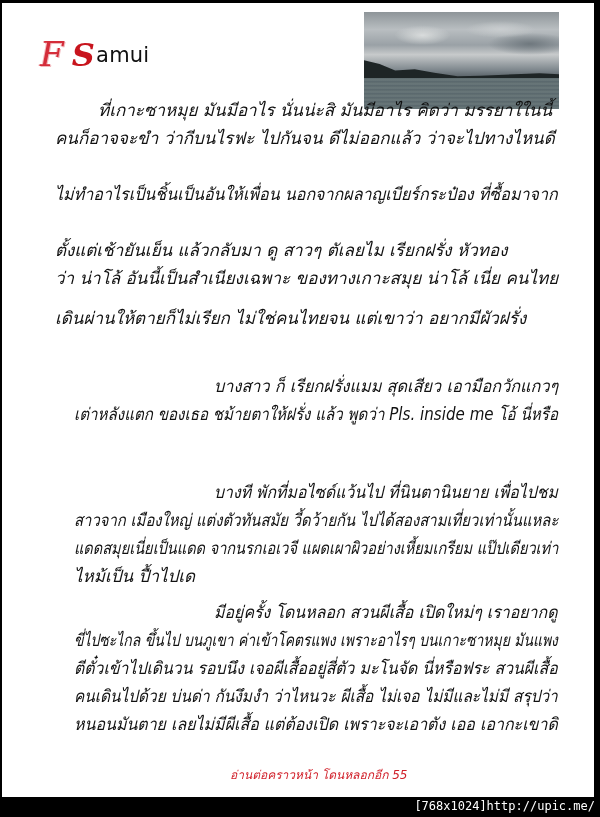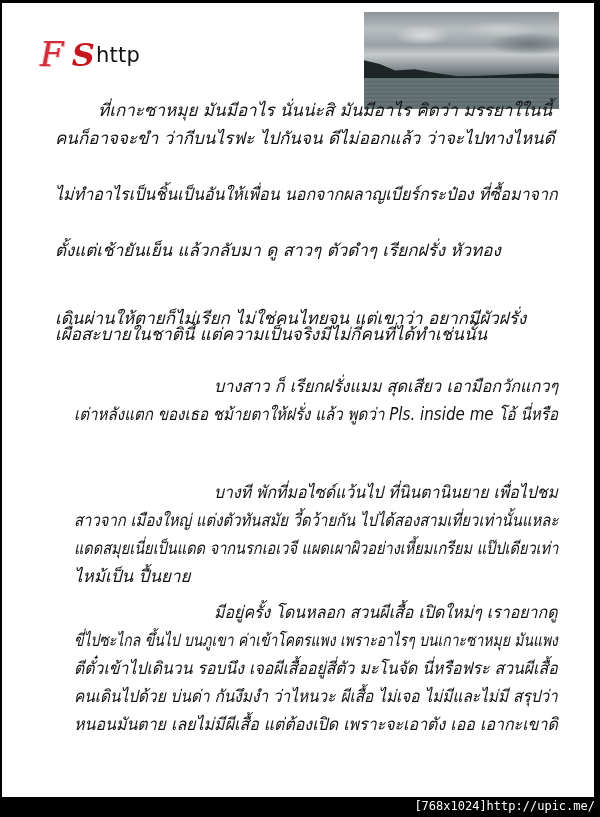--- a/index.html
+++ b/index.html
@@ -66,50 +66,51 @@
     }
   </style>
 </head>
 <body>
 
 <div class="page">
 
   <div class="title">
     <span class="dropcap-f">F</span>
     <span class="dropcap-s">S</span>
-    <span>http</span>
+    <span>amui</span>
   </div>
 
   <div class="photo" title="cloudy sky over sea with dark hills">
     <div class="clouds"></div>
     <div class="hills"></div>
     <div class="water"></div>
   </div>
 
   <div class="body-text">
 
     <div class="line" style="left:53px; top:124px;">คนก็อาจจะขำ ว่ากีบนไรฟะ ไปกันจน ดีไม่ออกแล้ว ว่าจะไปทางไหนดี</div>
     <div class="line" style="left:96px; top:96px;">ที่เกาะซาหมุย มันมีอาไร นั่นน่ะสิ มันมีอาไร คิดว่า มรรยาใในนี้</div>
     <div class="line" style="left: 53px; top: 180px; transform-origin: left top; transform: scaleX(0.945);">ไม่ทำอาไรเป็นชิ้นเป็นอันให้เพื่อน นอกจากผลาญเบียร์กระป๋อง ที่ซื้อมาจาก</div>
-    <div class="line" style="left:53px; top:236px;">ตั้งแต่เช้ายันเย็น แล้วกลับมา ดู สาวๆ ตัวดำๆ เรียกฝรั่ง หัวทอง</div>
+    <div class="line" style="left:53px; top:236px;">ตั้งแต่เช้ายันเย็น แล้วกลับมา ดู สาวๆ ตัเลยไม เรียกฝรั่ง หัวทอง</div>
+    <div class="line" style="left:53px; top:264px;">ว่า น่าโล้ อันนี้เป็นสำเนียงเฉพาะ ของทางเกาะสมุย น่าโล้ เนี่ย คนไทย</div>
     <div class="line" style="left:53px; top:304px;">เดินผ่านให้ตายก็ไม่เรียก ไม่ใช่คนไทยจน แต่เขาว่า อยากมีผัวฝรั่ง</div>
-    <div class="line" style="left:53px; top:320px;">เผื่อสะบายในชาตินี้ แต่ความเป็นจริงมีไม่กี่คนที่ได้ทำเช่นนั้น</div>
 
     <div class="line" style="left: 212px; top: 372px; transform-origin: left top; transform: scaleX(0.956);">บางสาว ก็ เรียกฝรั่งแมม สุดเสียว เอามือกวักแกวๆ</div>
     <div class="line" style="left: 72px; top: 400px; transform-origin: left top; transform: scaleX(0.89);">เต่าหลังแตก ของเธอ ชม้ายตาให้ฝรั่ง แล้ว พูดว่า Pls. inside me โอ้ นี่หรือ</div>
 
     <div class="line" style="left: 212px; top: 478px; transform-origin: left top; transform: scaleX(0.93);">บางที พักที่มอไซด์แว้นไป ที่นินตานินยาย เพื่อไปชม</div>
     <div class="line" style="left: 72px; top: 506px; transform-origin: left top; transform: scaleX(0.874);">สาวจาก เมืองใหญ่ แต่งตัวทันสมัย วี้ดว้ายกัน ไปได้สองสามเที่ยวเท่านั้นแหละ</div>
     <div class="line" style="left: 72px; top: 534px; transform-origin: left top; transform: scaleX(0.855);">แดดสมุยเนี่ยเป็นแดด จากนรกเอเวจี แผดเผาผิวอย่างเหี้ยมเกรียม แป๊ปเดียวเท่า</div>
-    <div class="line" style="left:72px; top:562px;">ไหม้เป็น ปื้นยาย</div>
+    <div class="line" style="left:72px; top:562px;">ไหม้เป็น ปื้าไปเด</div>
 
     <div class="line" style="left: 212px; top: 598px; transform-origin: left top; transform: scaleX(0.937);">มีอยู่ครั้ง โดนหลอก สวนผีเสื้อ เปิดใหม่ๆ เราอยากดู</div>
     <div class="line" style="left: 72px; top: 626px; transform-origin: left top; transform: scaleX(0.819);">ขี่ไปซะไกล ขึ้นไป บนภูเขา ค่าเข้าโคตรแพง เพราะอาไรๆ บนเกาะซาหมุย มันแพง</div>
     <div class="line" style="left: 72px; top: 654px; transform-origin: left top; transform: scaleX(0.929);">ตีตั๋วเข้าไปเดินวน รอบนึง เจอผีเสื้ออยู่สี่ตัว มะโนจัด นี่หรือฟระ สวนผีเสื้อ</div>
     <div class="line" style="left: 72px; top: 682px; transform-origin: left top; transform: scaleX(0.905);">คนเดินไปด้วย บ่นด่า กันงึมงำ ว่าไหนวะ ผีเสื้อ ไม่เจอ ไม่มีและไม่มี สรุปว่า</div>
     <div class="line" style="left: 72px; top: 710px; transform-origin: left top; transform: scaleX(0.938);">หนอนมันตาย เลยไม่มีผีเสื้อ แต่ต้องเปิด เพราะจะเอาตัง เออ เอากะเขาดิ</div>
   </div>
 
+  <div class="footer-note">อ่านต่อคราวหน้า โดนหลอกอีก 55</div>
 </div>
 
 <div class="watermark-bar">
   <span class="watermark">[768x1024]http://upic.me/</span>
 </div>
 
 </body></html>

